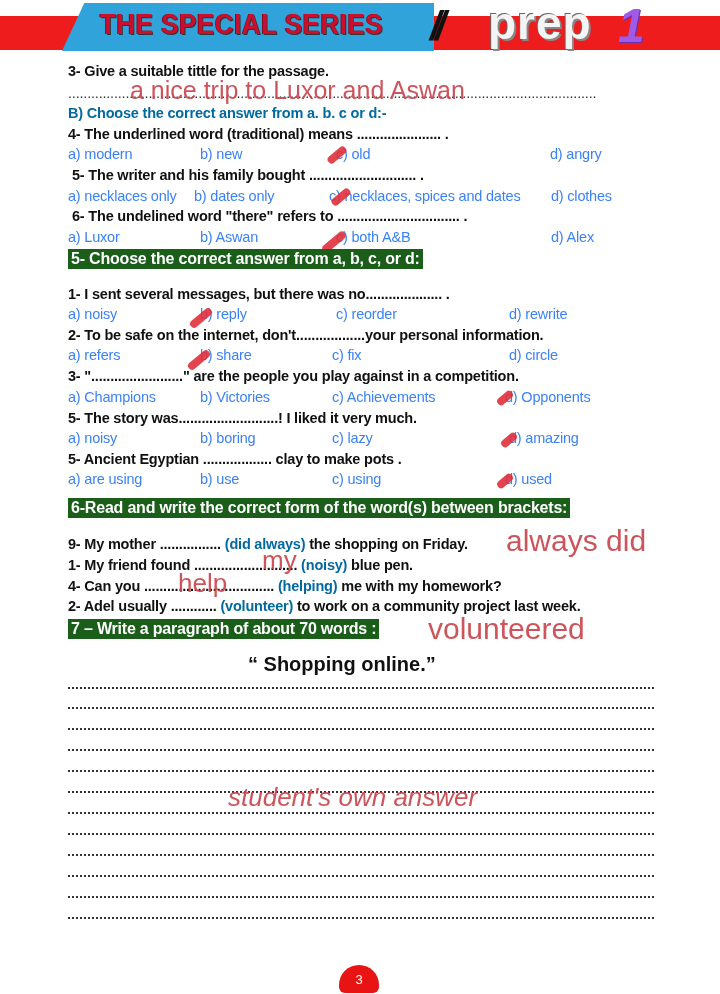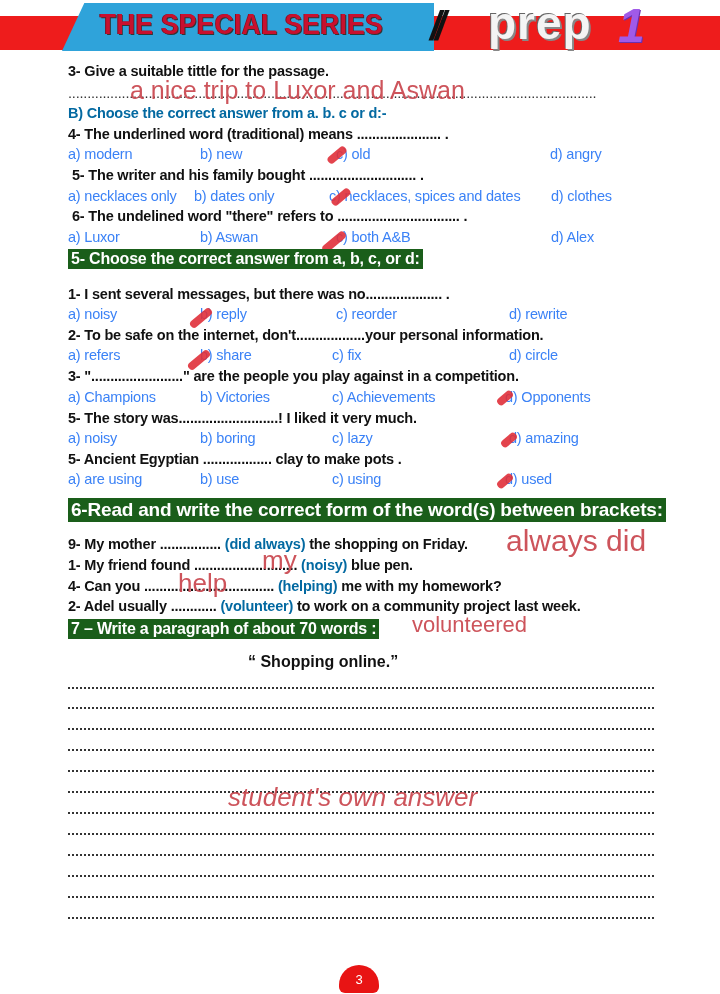--- a/index.html
+++ b/index.html
@@ -52,21 +52,21 @@
       position: absolute; width: 22px; height: 8px; background: #e0303a; border-radius: 4px;
       transform: rotate(-40deg); opacity: 0.9;
     }
     .dots {
       position: absolute; left: 68px; width: 586px; height: 0; border-top: 2px dotted #333;
     }
     .pagenum {
       position: absolute; left: 339px; top: 965px; width: 40px; height: 28px; background: #e81414;
       border-radius: 20px 20px 6px 6px; color: #fff; font-size: 13px; text-align: center; line-height: 30px;
     }
-    .quote { position: absolute; left: 248px; top: 653px; font-size: 16px; font-weight: bold; color: #111; }
+    .quote { position: absolute; left: 248px; top: 653px; font-size: 20px; font-weight: bold; color: #111; }
   </style>
 </head>
 <body>
 
 <div class="banner">
   <div class="redstrip"></div>
   <div class="bluebox"></div>
   <div class="title">THE SPECIAL SERIES</div>
   <div class="slashes">//</div>
   <div class="prep">prep</div>
@@ -132,21 +132,21 @@
   <div class="opt" style="left:509px; top:430px">d) amazing</div>
   <div class="check" style="left:500px; top:436px; width:18px;"></div>
 
   <div class="line" style="top:451px">5- Ancient Egyptian .................. clay to make pots .</div>
   <div class="opt" style="left:68px; top:471px">a) are using</div>
   <div class="opt" style="left:200px; top:471px">b) use</div>
   <div class="opt" style="left:332px; top:471px">c) using</div>
   <div class="opt" style="left:505px; top:471px">d) used</div>
   <div class="check" style="left:496px; top:477px; width:18px;"></div>
 
-  <div class="heading" style="top:498px; font-size:19px;">6-Read and write the correct form of the word(s) between brackets:</div>
+  <div class="heading" style="top:498px; font-size:16px;">6-Read and write the correct form of the word(s) between brackets:</div>
 
   <div class="line" style="top:536px">
     <span>9- My mother ................</span>
     <span class="maroon">(did always)</span><span> the shopping on Friday.</span>
   </div>
   <div class="hand" style="left:506px; top:524px; font-size:30px;">always did</div>
 
   <div class="line" style="top:557px">
     <span>1- My friend found ...........................</span>
     <span class="maroon">(noisy)</span><span> blue pen.</span>
@@ -158,21 +158,21 @@
     <span class="maroon">(helping)</span><span> me with my homework?</span>
   </div>
   <div class="hand" style="left:178px; top:568px; font-size:26px;">help</div>
 
   <div class="line" style="top:598px">
     <span>2- Adel usually ............</span>
     <span class="maroon">(volunteer)</span><span> to work on a community project last week.</span>
   </div>
 
   <div class="heading" style="top:619px; font-size:16px;">7 – Write a paragraph of about 70 words :</div>
-  <div class="hand" style="left:412px; top:612px; font-size:22px;">volunteered</div>
+  <div class="hand" style="left:428px; top:612px; font-size:30px;">volunteered</div>
   <div class="quote">“ Shopping online.”</div>
 
   <div class="dots" style="top:687px"></div>
   <div class="dots" style="top:707px"></div>
   <div class="dots" style="top:728px"></div>
   <div class="dots" style="top:749px"></div>
   <div class="dots" style="top:770px"></div>
   <div class="dots" style="top:791px"></div>
   <div class="dots" style="top:812px"></div>
   <div class="dots" style="top:833px"></div>

